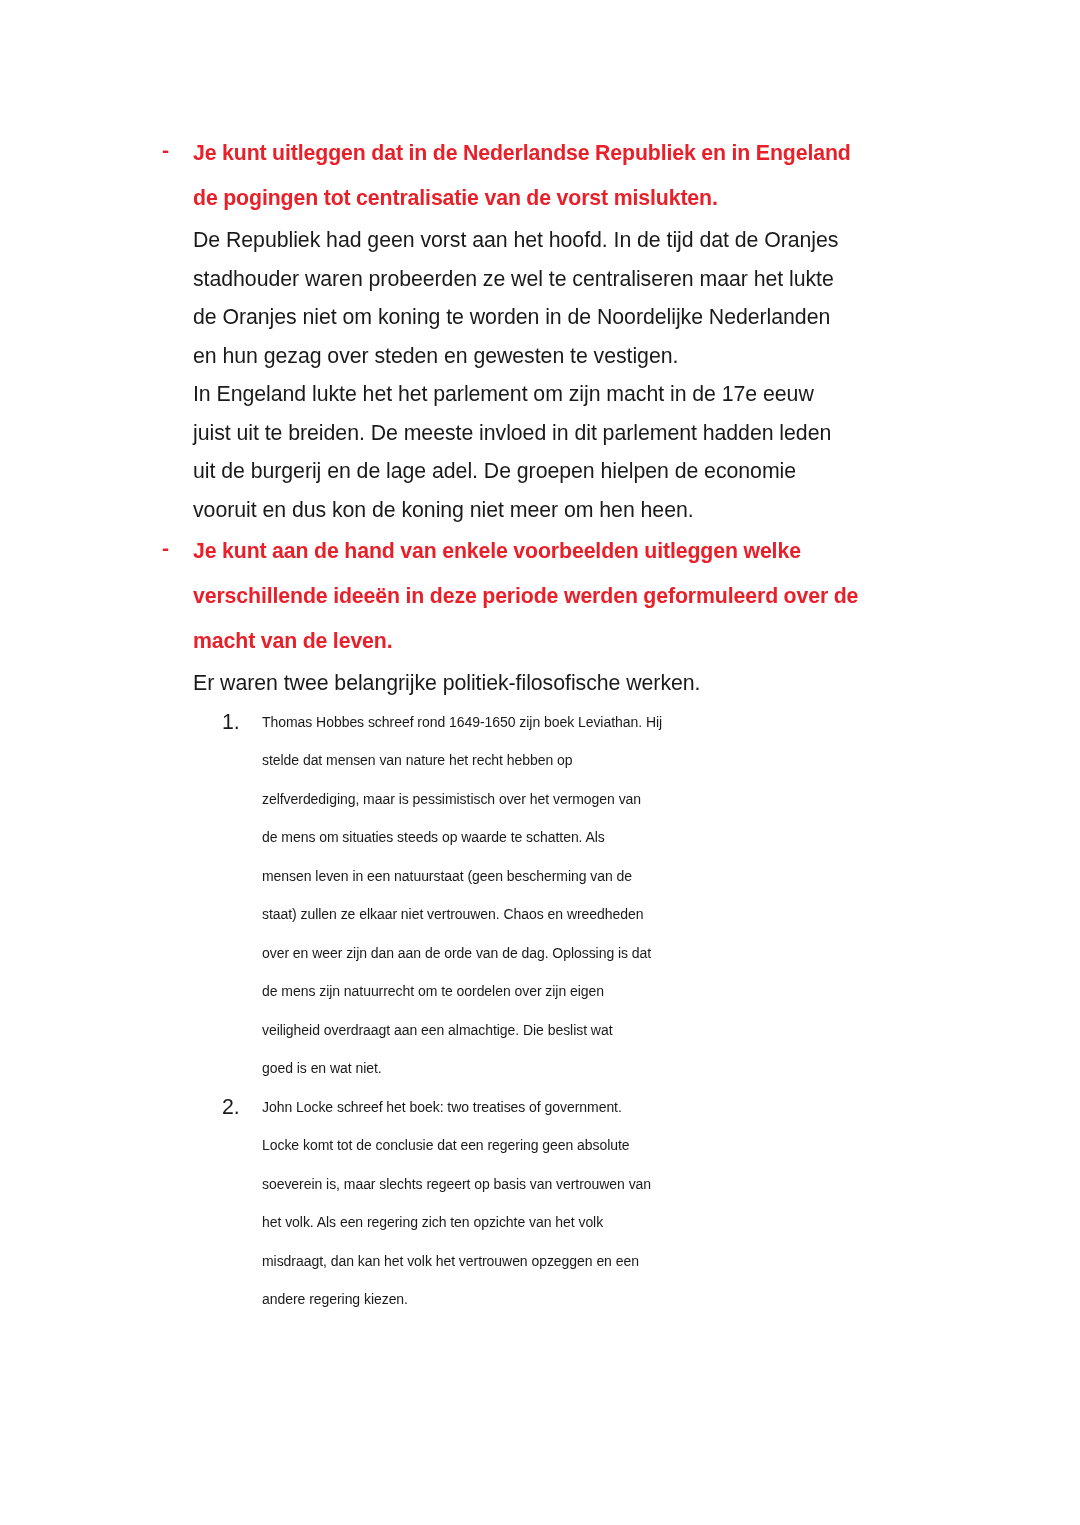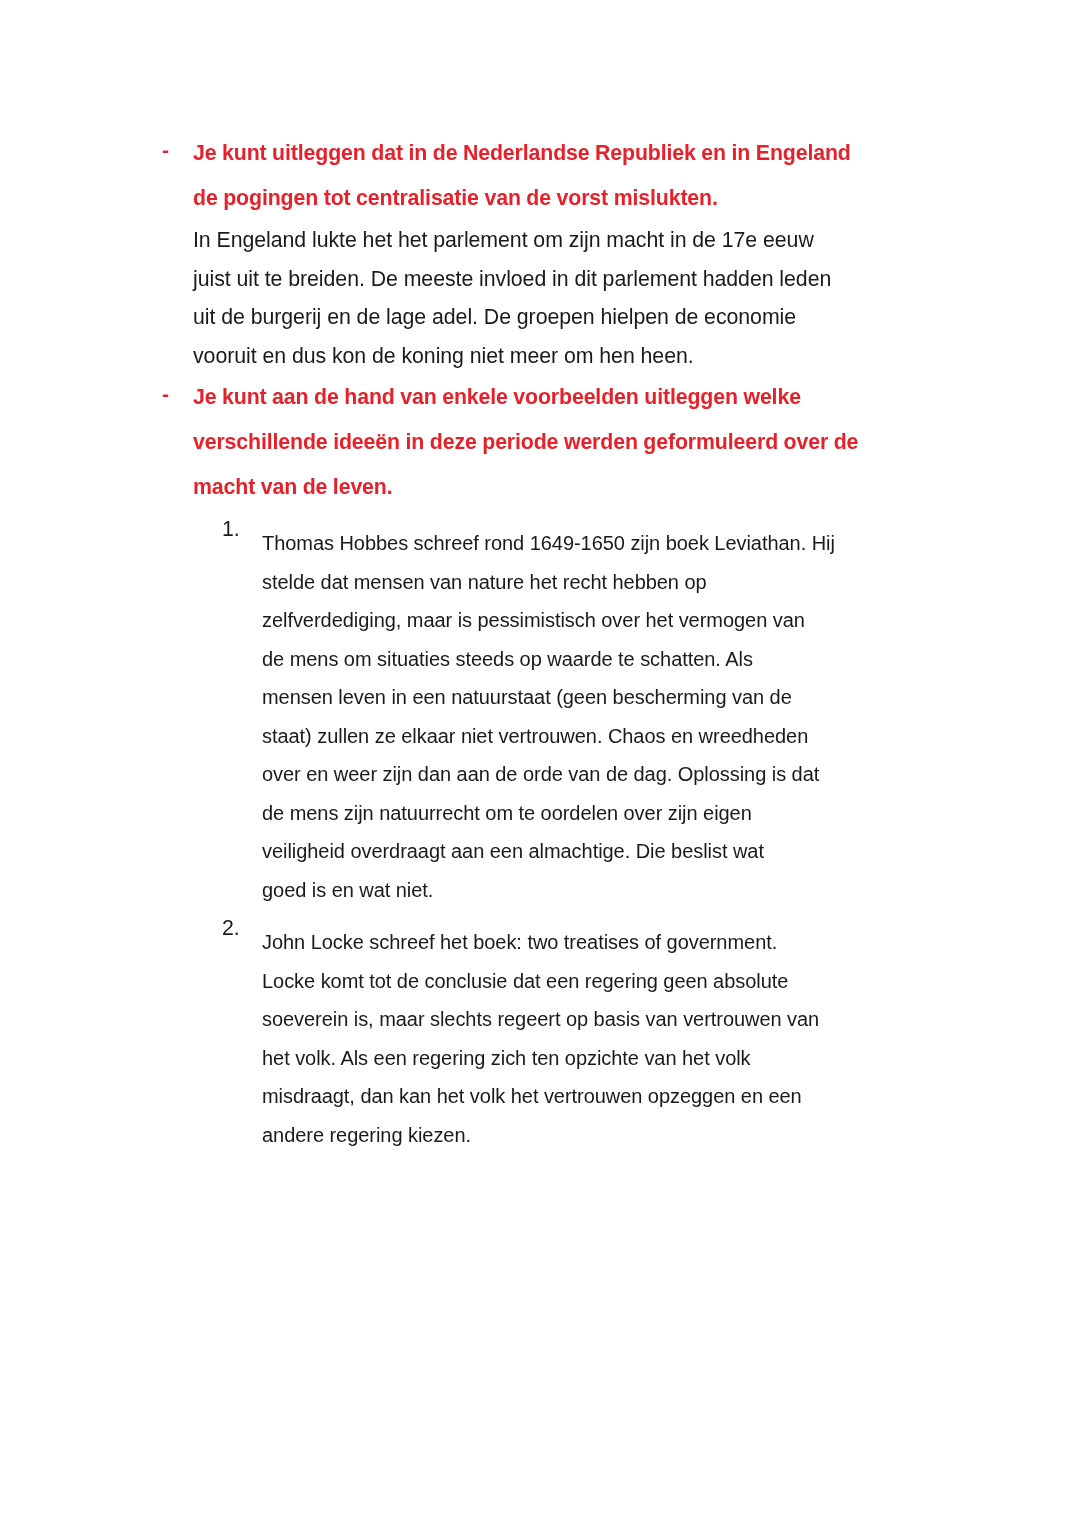--- a/index.html
+++ b/index.html
@@ -98,24 +98,23 @@
     flex: 0 0 auto;
     width: 40px;
     color: #1a1a1a;
     font-size: 21.3px;
     line-height: 38.5px;
   }
 
   .num-text {
     flex: 1 1 auto;
     color: #1a1a1a;
-    font-size: 20px;
+    font-size: 14px;
     line-height: 38.5px;
     letter-spacing: -0.05px;
-    margin-top: 14px;
   }
 
   
   .lines {
     white-space: pre-line;
   }
 </style>
 </head>
 <body>
 
@@ -125,39 +124,44 @@
     <section>
 
       <div class="row dash-row">
         <span class="marker dash-marker">-</span>
         <div class="row-body">
           <div class="heading lines">Je kunt uitleggen dat in de Nederlandse Republiek en in Engeland
 de pogingen tot centralisatie van de vorst mislukten.</div>
         </div>
       </div>
 
+      <p class="body-para lines">De Republiek had geen vorst aan het hoofd. In de tijd dat de Oranjes
+stadhouder waren probeerden ze wel te centraliseren maar het lukte
+de Oranjes niet om koning te worden in de Noordelijke Nederlanden
+en hun gezag over steden en gewesten te vestigen.</p>
 
       <p class="body-para lines">In Engeland lukte het het parlement om zijn macht in de 17e eeuw
 juist uit te breiden. De meeste invloed in dit parlement hadden leden
 uit de burgerij en de lage adel. De groepen hielpen de economie
 vooruit en dus kon de koning niet meer om hen heen.</p>
 
     </section>
 
     <section>
 
       <div class="row dash-row">
         <span class="marker dash-marker">-</span>
         <div class="row-body">
           <div class="heading lines">Je kunt aan de hand van enkele voorbeelden uitleggen welke
 verschillende ideeën in deze periode werden geformuleerd over de
 macht van de leven.</div>
         </div>
       </div>
 
+      <p class="body-para lines">Er waren twee belangrijke politiek-filosofische werken.</p>
 
       <ol class="numbered">
         <li class="num-row">
           <span class="num-marker">1.</span>
           <span class="num-text lines">Thomas Hobbes schreef rond 1649-1650 zijn boek Leviathan. Hij
 stelde dat mensen van nature het recht hebben op
 zelfverdediging, maar is pessimistisch over het vermogen van
 de mens om situaties steeds op waarde te schatten. Als
 mensen leven in een natuurstaat (geen bescherming van de
 staat) zullen ze elkaar niet vertrouwen. Chaos en wreedheden

